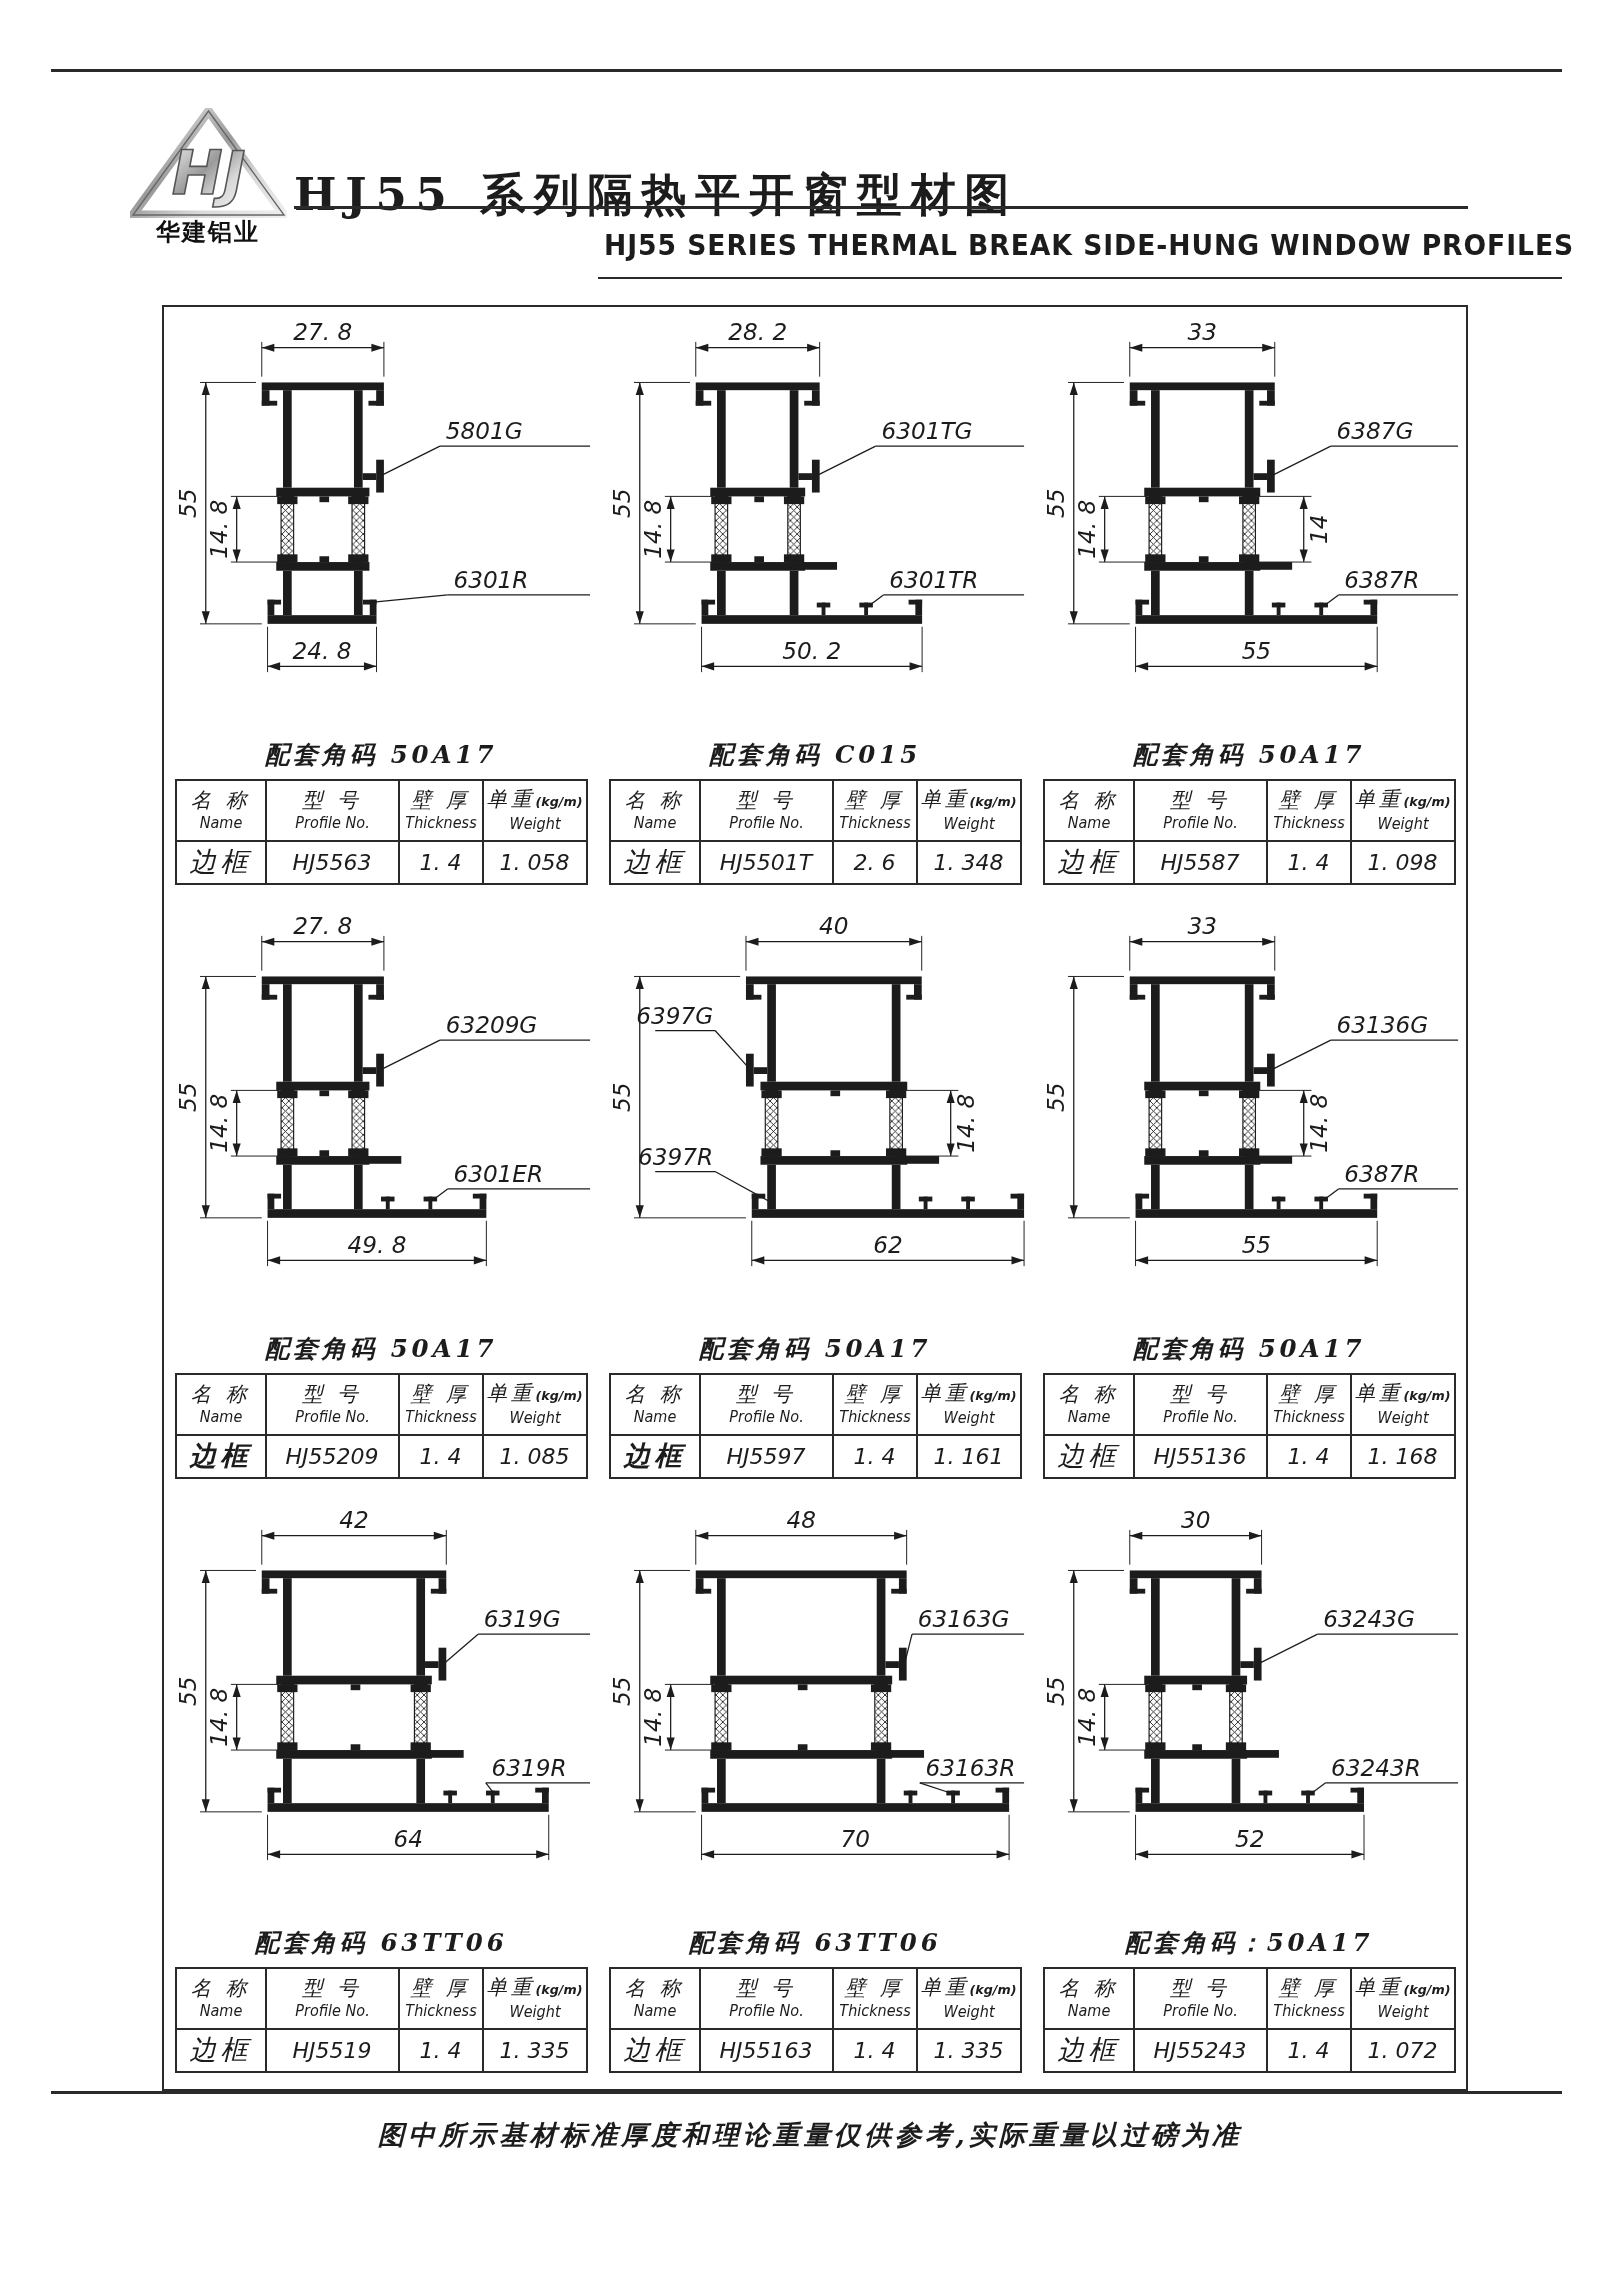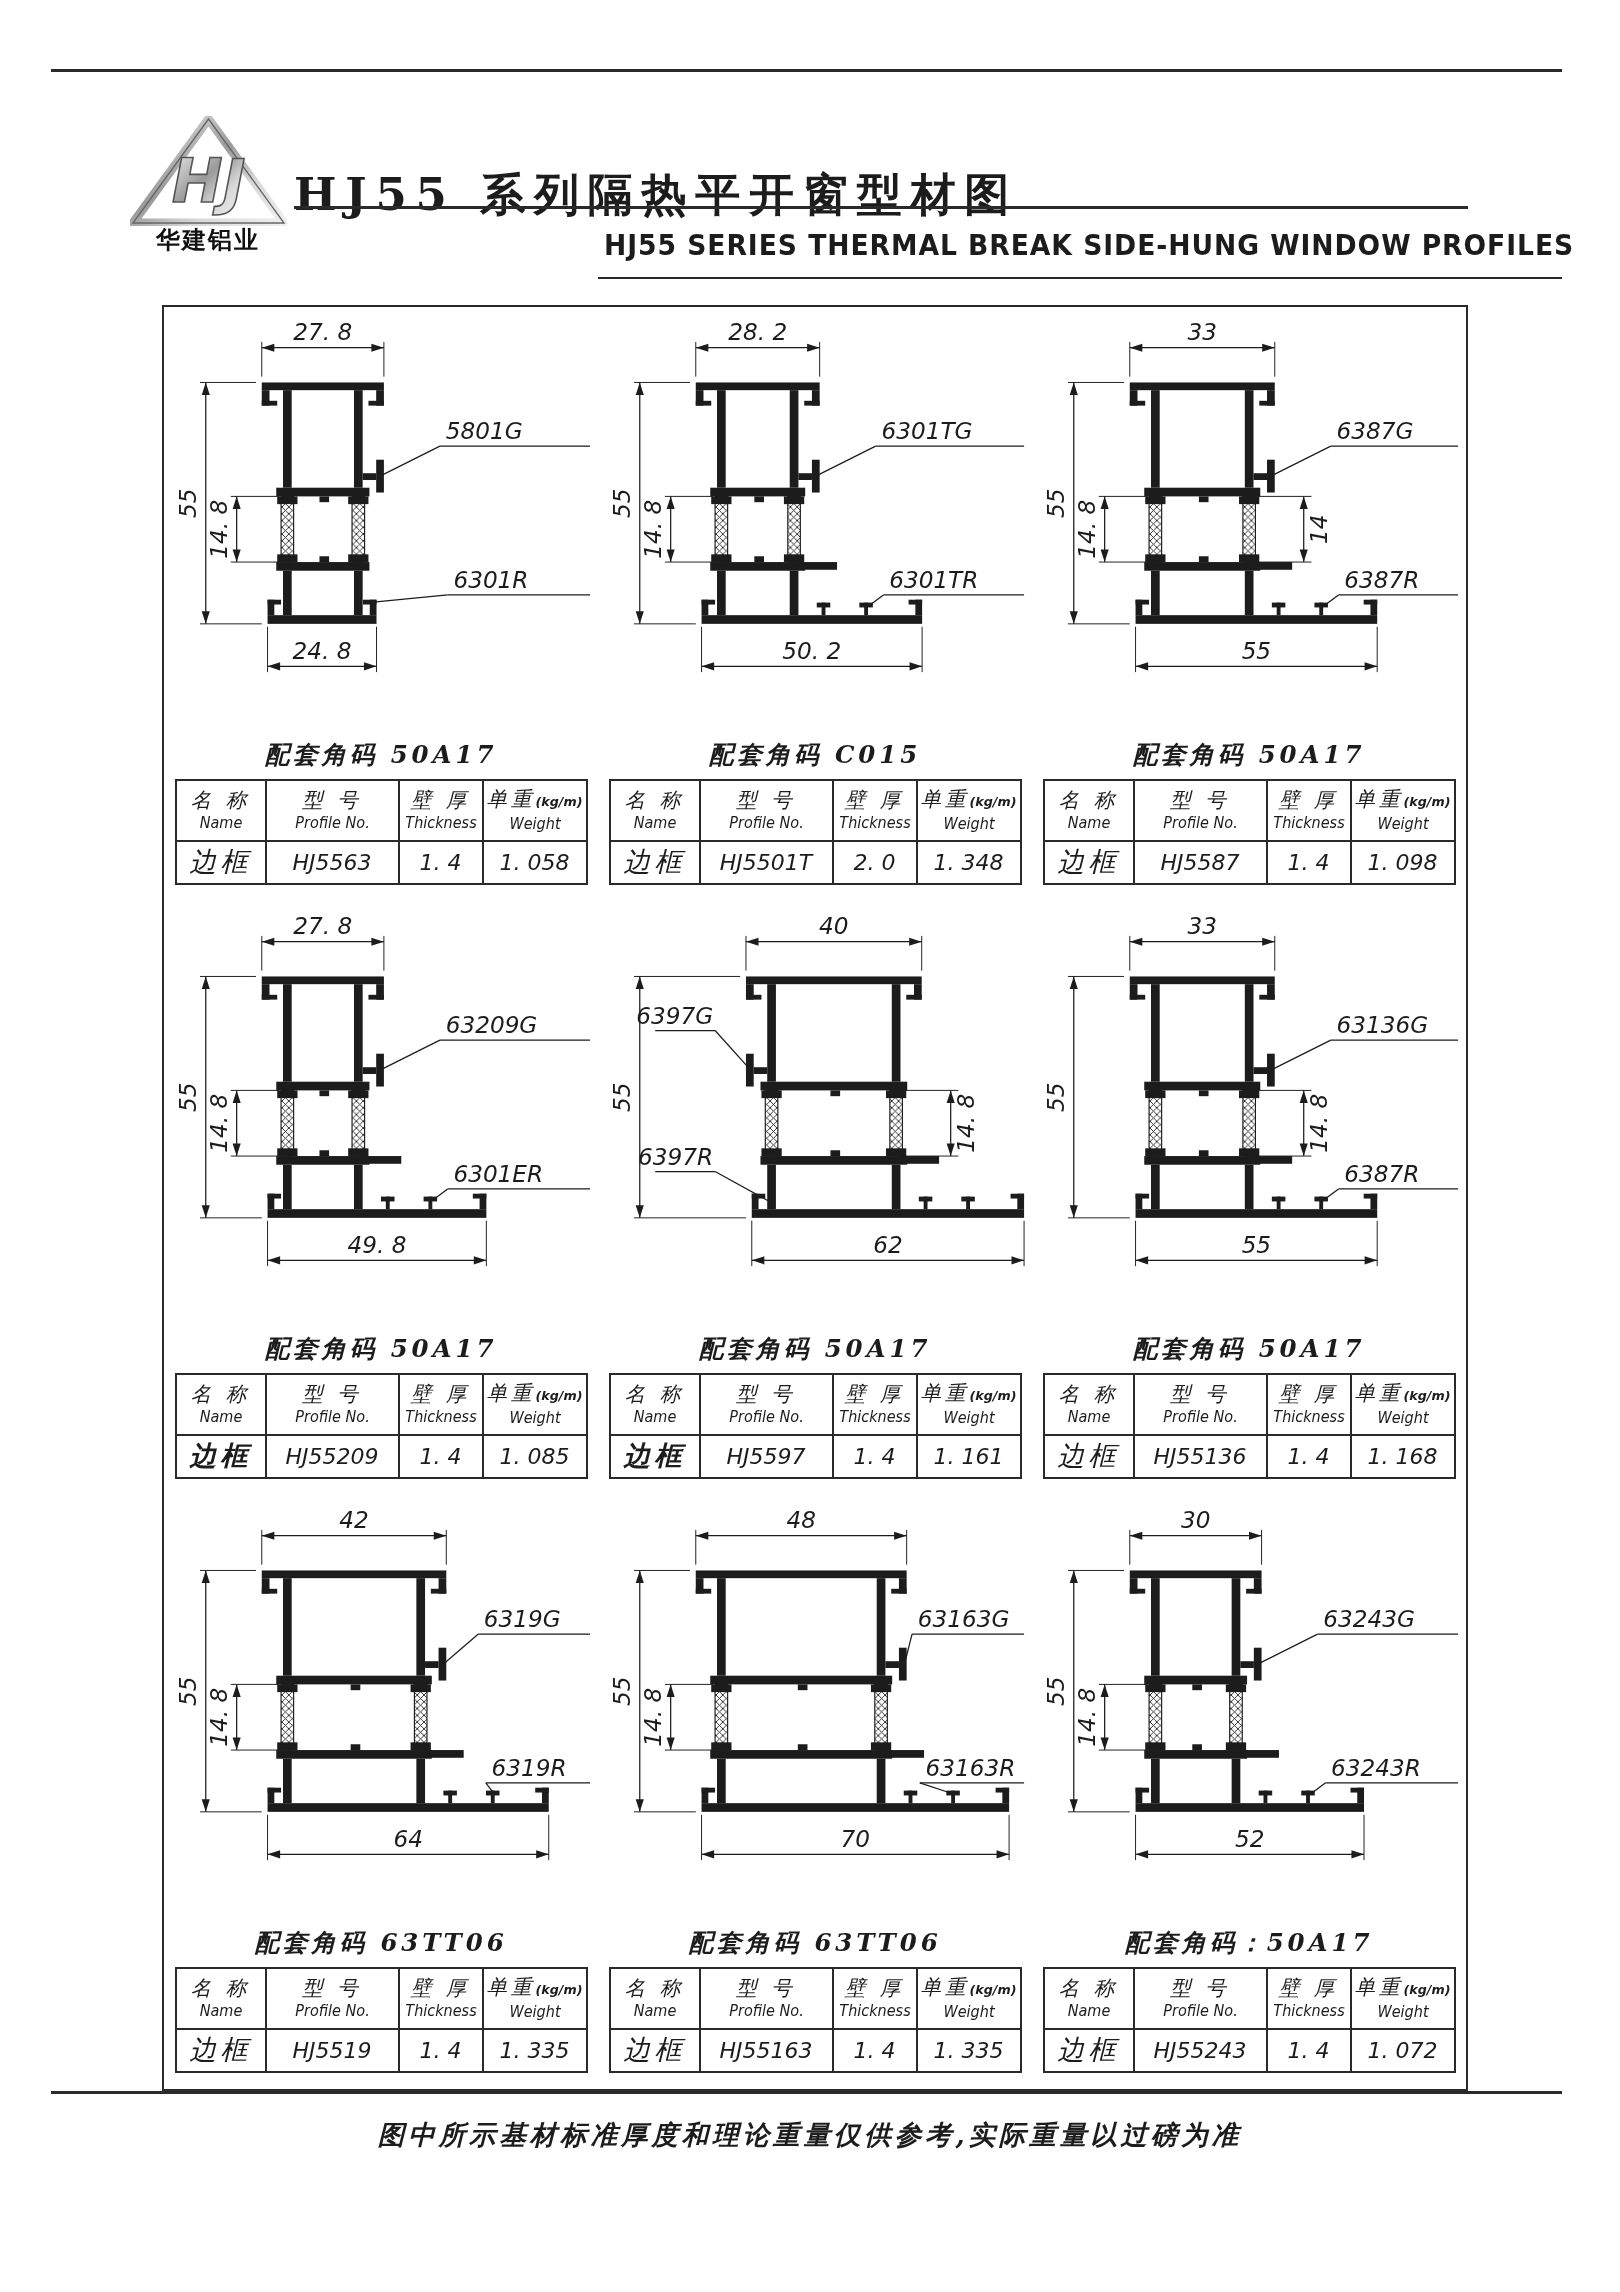--- a/index.html
+++ b/index.html
@@ -4,21 +4,21 @@
 <style>
   html,body{margin:0;padding:0;}
   body{width:1620px;height:2293px;background:#ffffff;position:relative;
        font-family:"DejaVu Sans",sans-serif;color:#1c1c1c;overflow:hidden;}
   .rule{position:absolute;background:#2a2a2a;}
   #top-rule{left:51px;top:69px;width:1511px;height:2.9px;}
   #subtitle-rule{left:598px;top:277px;width:964px;height:2px;}
   #bottom-rule{left:51px;top:2091px;width:1511px;height:2.9px;}
 
   
-  .logo-wrap{position:absolute;left:120px;top:116px;width:176px;text-align:center;}
+  .logo-wrap{position:absolute;left:120px;top:108px;width:176px;text-align:center;}
   .logo-text{font-family:"DejaVu Serif",serif;font-weight:bold;font-size:24px;
              letter-spacing:2px;margin-top:-5.9px;color:#111;}
   .page-title{position:absolute;left:294px;top:135px;font-family:"DejaVu Serif",serif;
               font-weight:bold;font-size:45px;letter-spacing:8.8px;white-space:nowrap;}
   #title-rule{left:294px;top:206px;width:1174px;height:2.9px;}
   .page-subtitle{position:absolute;left:604px;top:229px;width:961px;text-align:center;
                  font-weight:bold;font-size:28px;letter-spacing:1px;white-space:nowrap;
                  transform:scaleX(0.95);transform-origin:left;}
 
   
@@ -259,21 +259,21 @@
               <span class="en">Thickness</span>
             </th>
         <th class="col-d">
           <span class="cn"><span>单重</span><span class="unit">(kg/m)</span></span>
           <span class="en">Weight</span>
             </th>
       </tr>
       <tr>
         <td class="c-name">边框</td>
         <td>HJ5501T</td>
-        <td>2. 0</td>
+        <td>2. 6</td>
         <td>1. 348</td>
       </tr>
     </tbody>
       </table>
   </section>
 
   <section class="cell">
     <div class="drawing">
         <svg viewBox="0 0 444 436" width="429" height="421">
           <defs>

